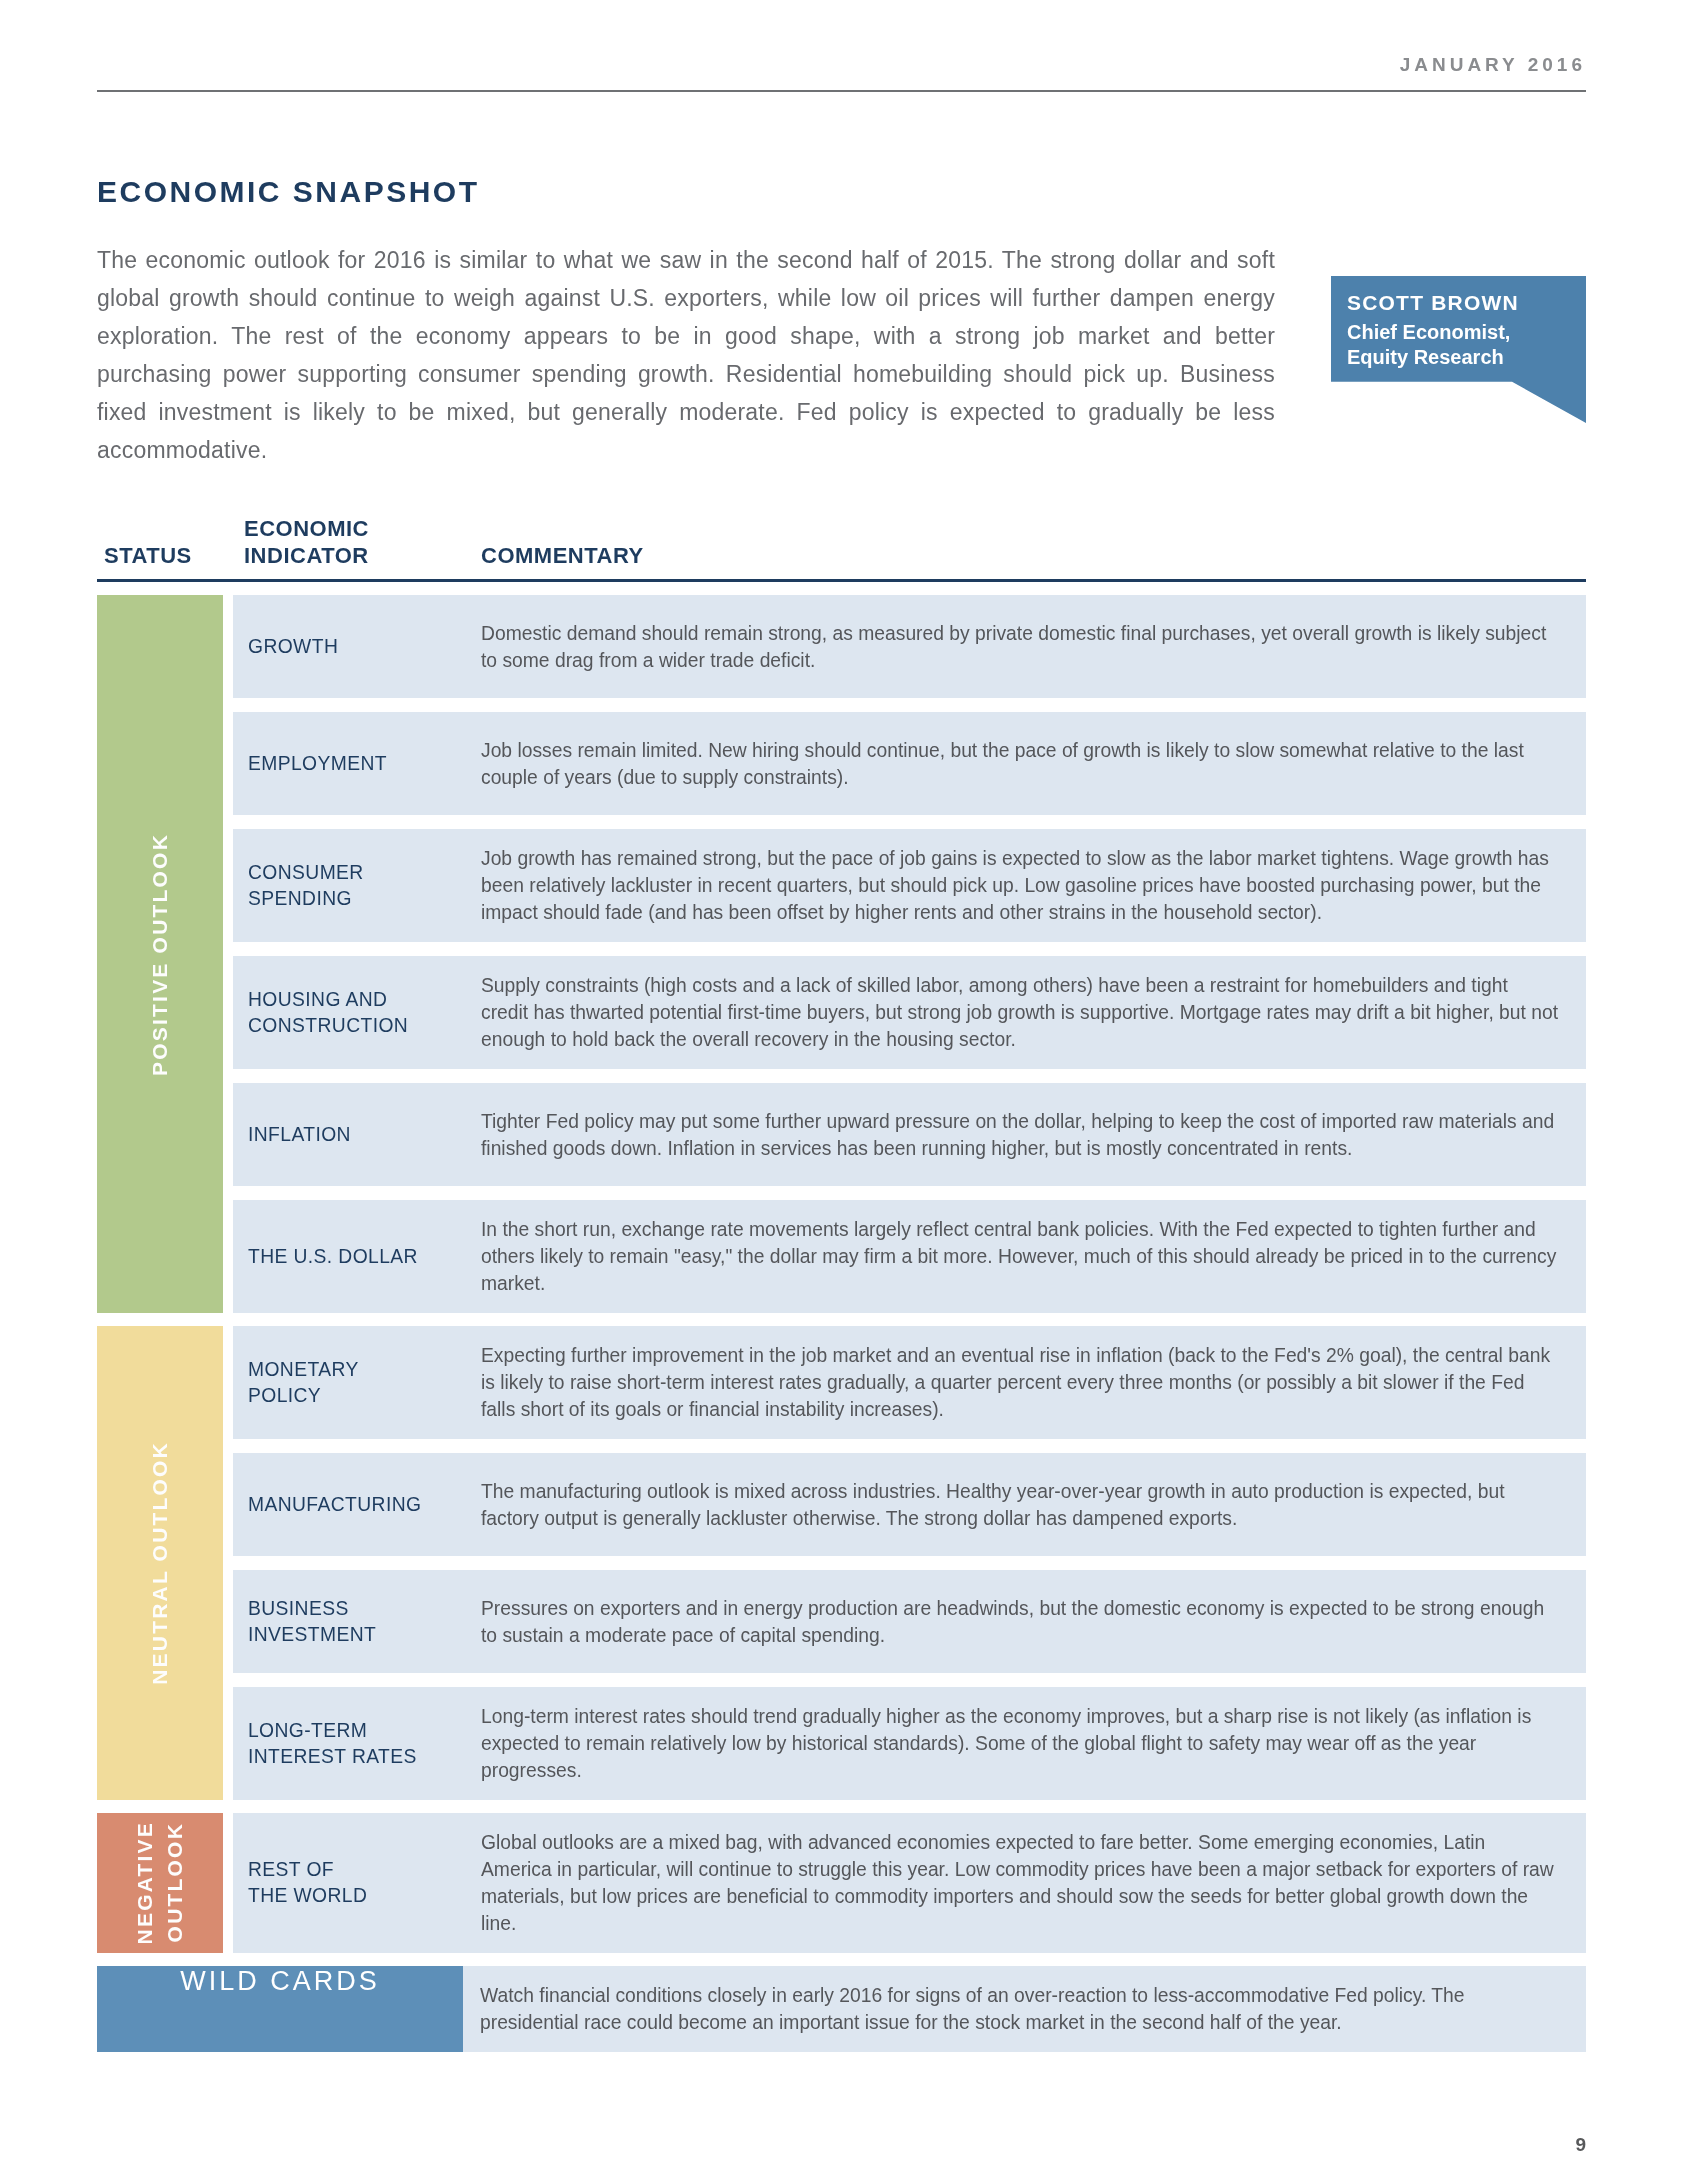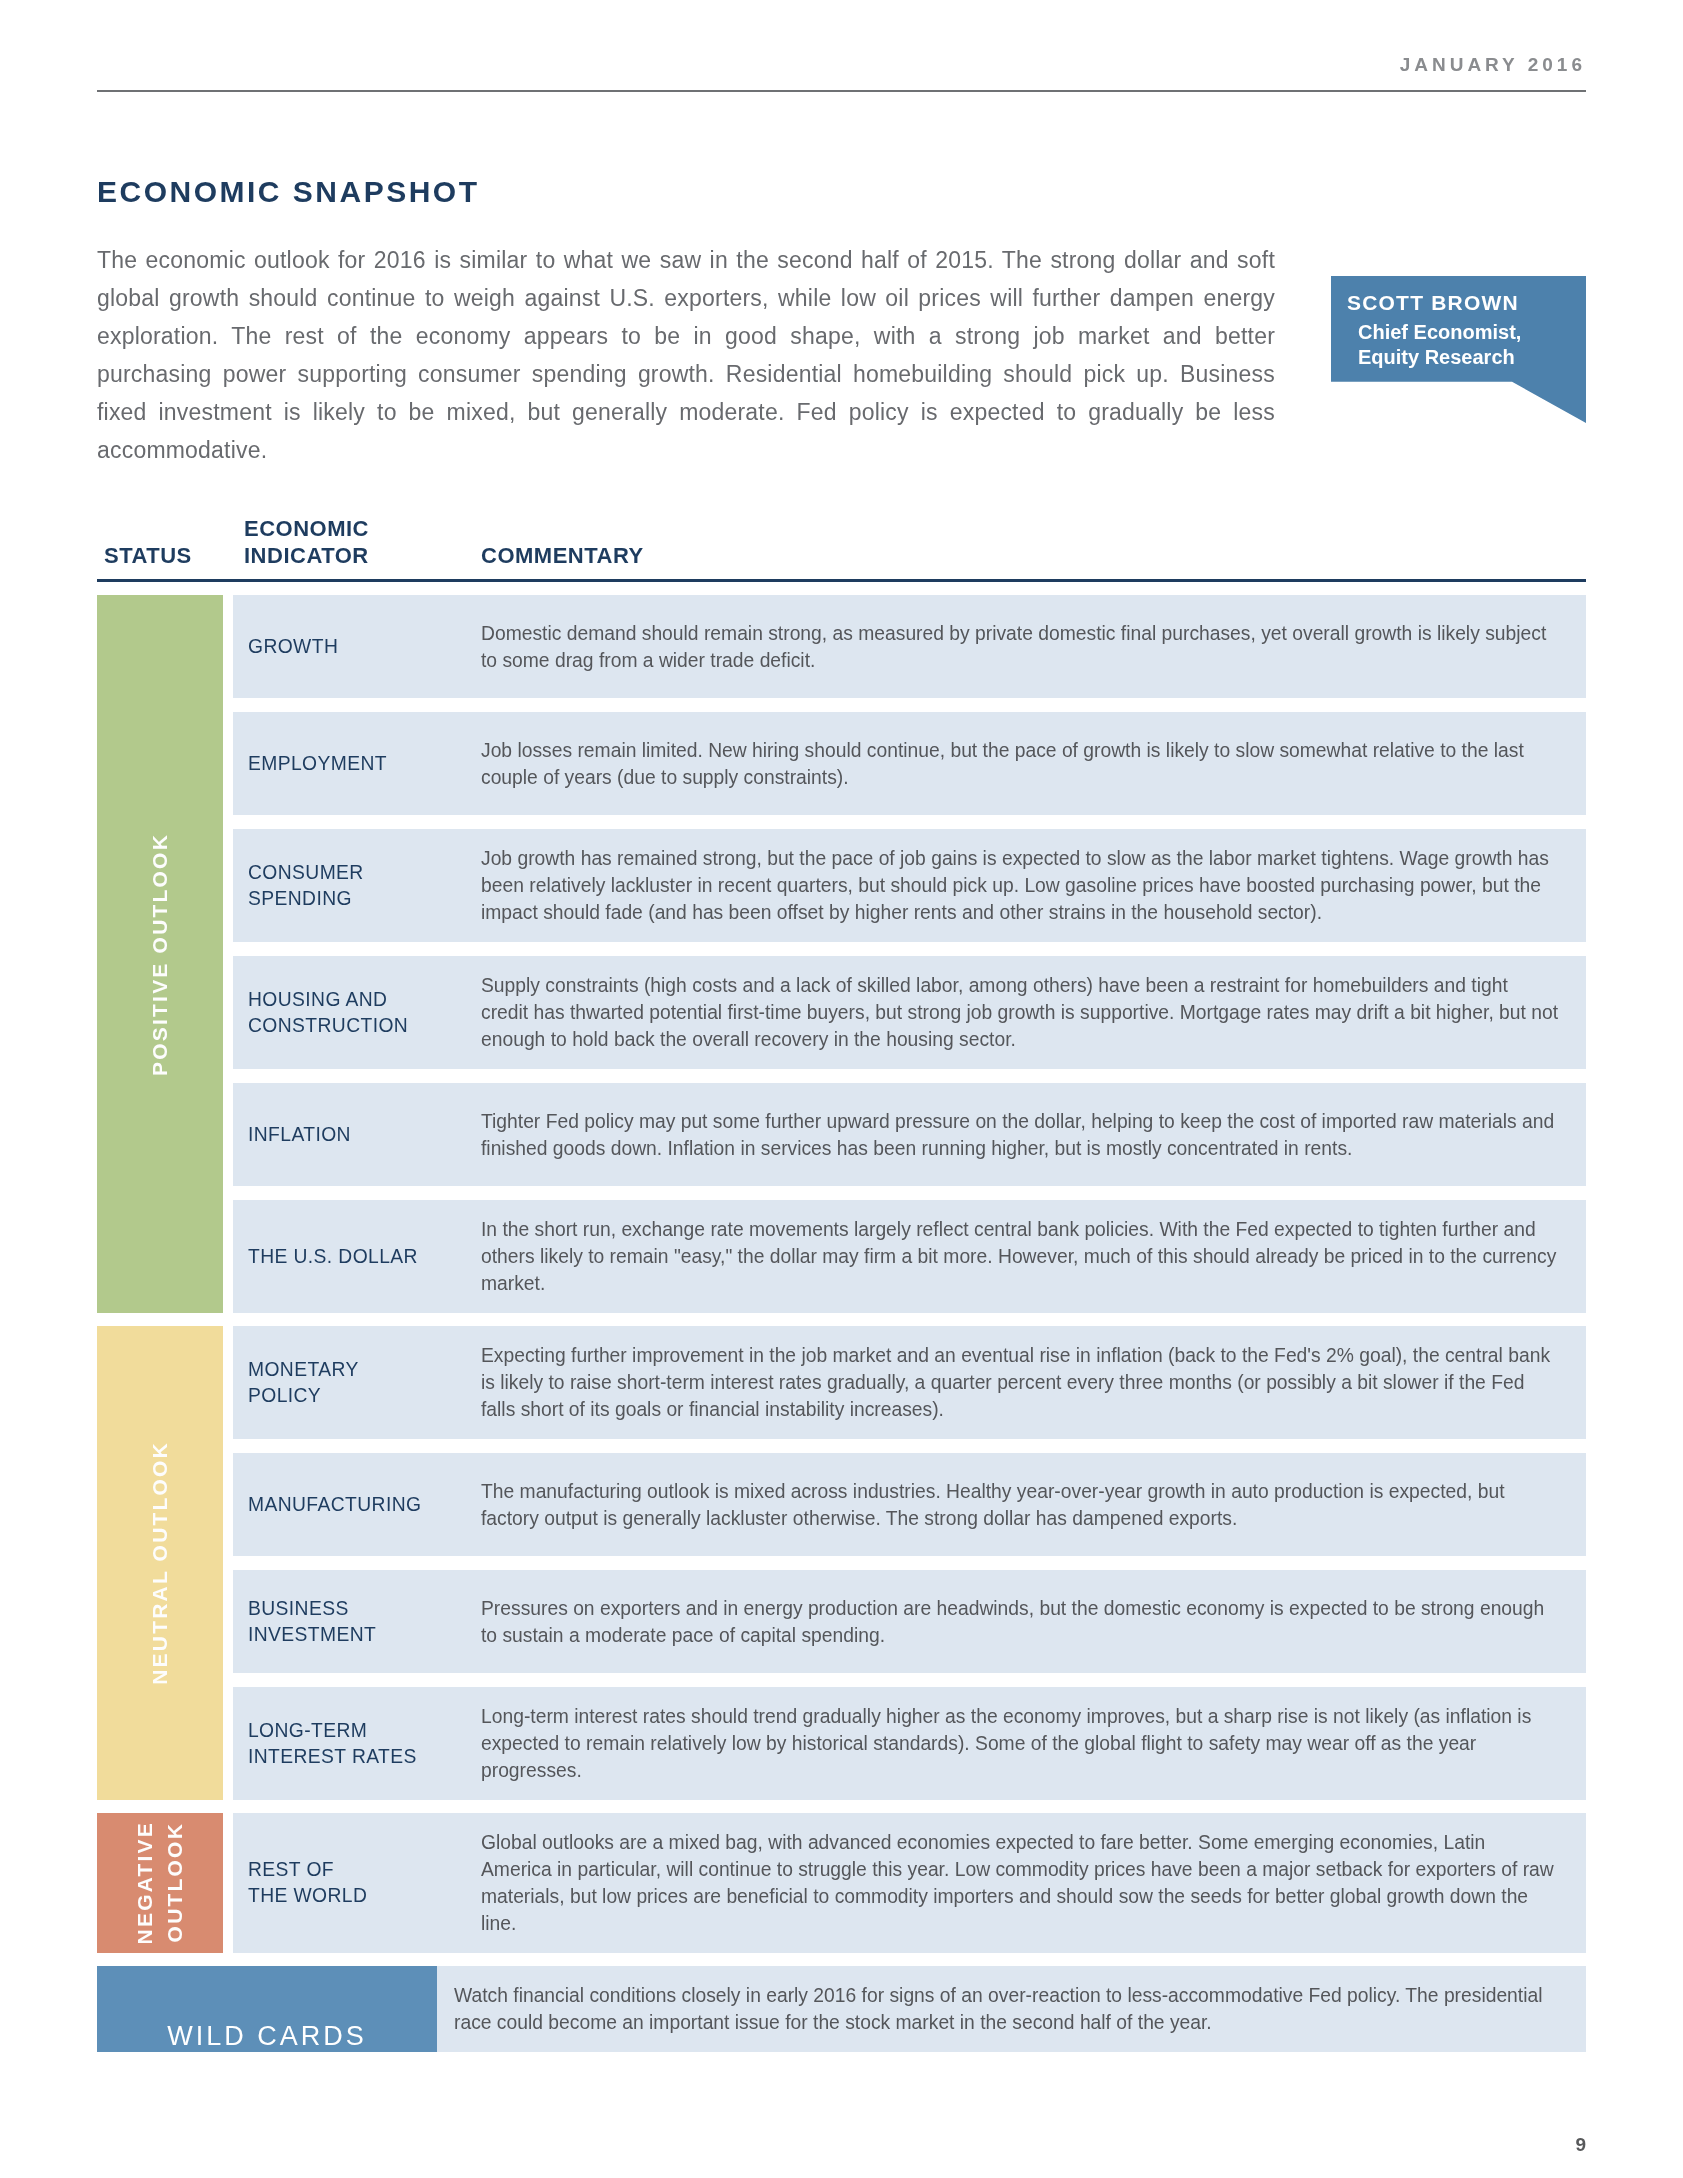--- a/index.html
+++ b/index.html
@@ -38,21 +38,21 @@
     text-align:justify;
   }
   .author-flag{
     position:absolute;top:35px;right:0;
     width:255px;height:147px;
     background:var(--author_box);
     clip-path:polygon(0 0,100% 0,100% 100%,71% 72%,0 72%);
     color:#ffffff;padding:15px 16px;
   }
   .author-name{font-weight:bold;font-size:21px;letter-spacing:1.2px;margin-bottom:5px;}
-  .author-title{font-weight:bold;font-size:20px;line-height:25px;white-space:pre-line;margin-left:11px;}
+  .author-title{font-weight:bold;font-size:20px;line-height:25px;white-space:pre-line;}
 
   .thead{
     display:flex;align-items:flex-end;
     margin-top:46px;padding-bottom:10px;
     border-bottom:3px solid var(--navy);
     color:var(--navy);font-weight:bold;font-size:22px;letter-spacing:0.5px;
   }
   .th-status{width:136px;padding-left:7px;}
   .th-ind{width:248px;padding-left:11px;white-space:pre-line;line-height:27px;}
   .th-com{flex:1;}
@@ -74,22 +74,22 @@
     color:var(--navy);font-size:19.3px;line-height:26px;letter-spacing:0.4px;
     white-space:pre-line;
   }
   .com{
     flex:1;padding:16px 26px 16px 0;
     color:#54565a;font-size:19.3px;line-height:27px;
   }
 
   .wildrow{display:flex;align-items:stretch;margin-top:13px;}
   .wildband{
-    width:340px;background:var(--wild);
-    display:flex;align-items:flex-end;justify-content:center;
+    width:366px;background:var(--wild);
+    display:flex;align-items:flex-start;justify-content:center;
   }
   .wildlabel{color:#ffffff;font-size:27px;letter-spacing:3px;}
   .wildcom{
     flex:1;background:var(--row_bg);
     padding:16px 26px 16px 17px;
     color:#54565a;font-size:19.3px;line-height:27px;
     display:flex;align-items:center;
   }
 
   .pagenum{

